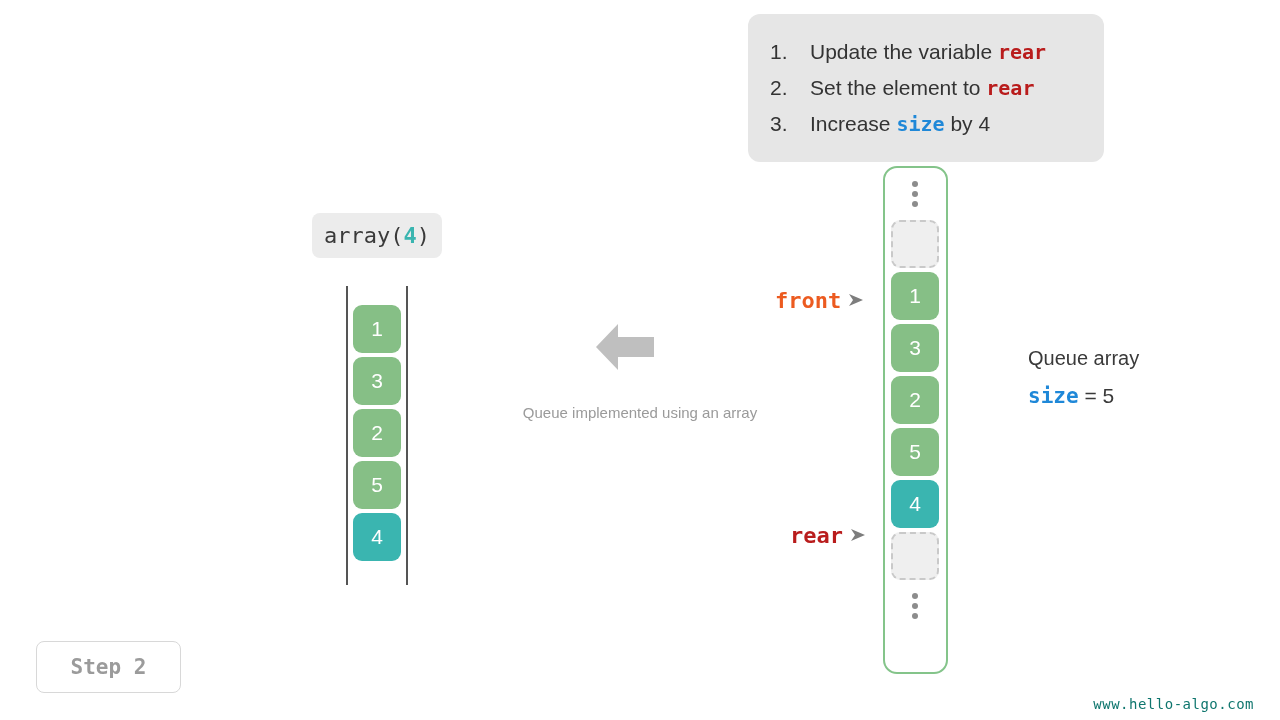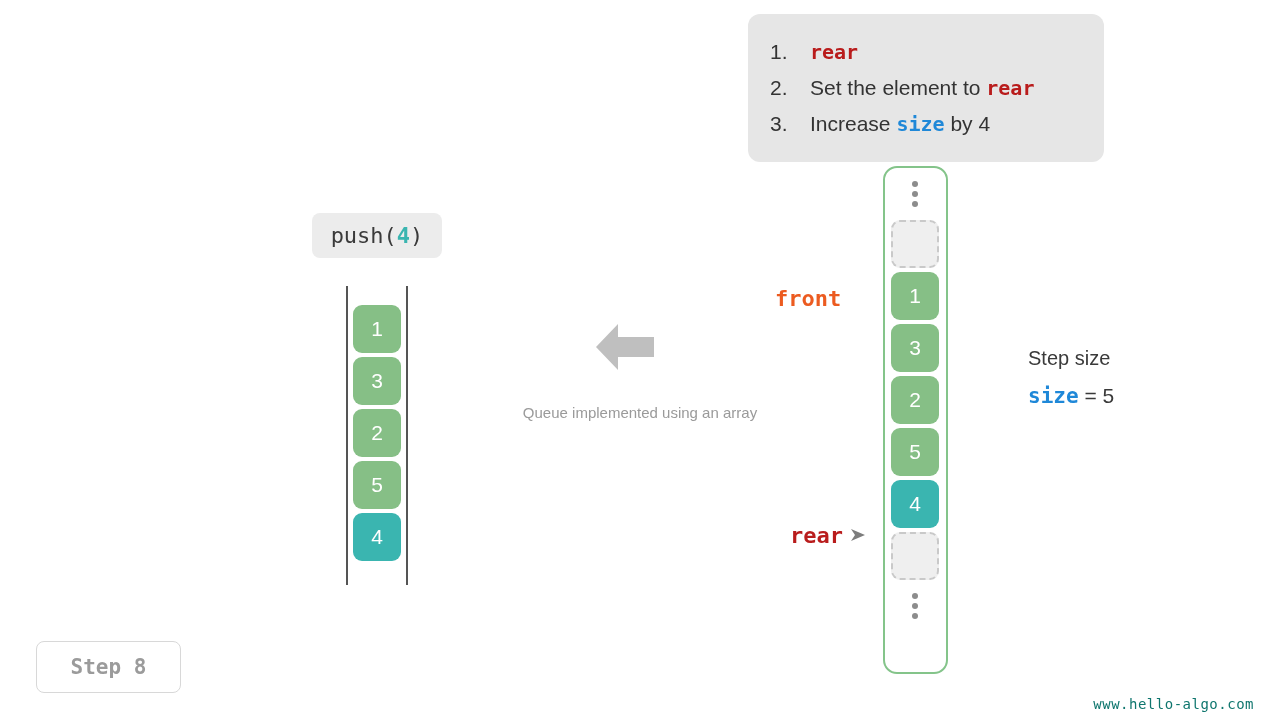--- a/index.html
+++ b/index.html
@@ -182,21 +182,21 @@
   
   .marker {
     position: absolute;
     display: flex;
     align-items: center;
     gap: 7px;
     font-family: "DejaVu Sans Mono", "Liberation Mono", monospace;
     font-weight: bold;
     font-size: 22px;
   }
-  .marker-front { left: 775px; top: 286px; height: 28px; flex-direction: column; }
+  .marker-front { left: 775px; top: 286px; height: 28px; }
   .marker-rear  { left: 790px; top: 521px; height: 28px; }
   .ptr {
     width: 16px;
     height: 14px;
   }
 
   
   .size-block {
     position: absolute;
     left: 1028px;
@@ -251,20 +251,21 @@
 </style>
 </head>
 <body>
 
 <div id="stage">
 
   <div class="instr-card">
 
     <div class="instr-row">
       <span class="instr-num">1.</span>
+      <span>Update the variable </span>
       <span class="mono kw-rear">rear</span>
       <span></span>
     </div>
 
     <div class="instr-row">
       <span class="instr-num">2.</span>
       <span>Set the element to </span>
       <span class="mono kw-rear">rear</span>
       <span></span>
     </div>
@@ -272,21 +273,21 @@
     <div class="instr-row">
       <span class="instr-num">3.</span>
       <span>Increase </span>
       <span class="mono kw-size">size</span>
       <span> by 4</span>
     </div>
 
   </div>
 
   <div class="push-chip">
-    <span>push(</span><span class="val">4</span><span>)</span>
+    <span>array(</span><span class="val">4</span><span>)</span>
   </div>
 
   <div class="lq">
     <div class="lq-bar left"></div>
     <div class="lq-bar right"></div>
     <div class="lq-cells">
       <div class="cell green">1</div>
       <div class="cell green">3</div>
       <div class="cell green">2</div>
       <div class="cell green">5</div>
@@ -336,21 +337,21 @@
   </div>
 
   <div class="marker marker-rear">
     <span class="kw-rear">rear</span>
     <svg class="ptr" viewBox="0 0 16 14">
       <path d="M1 1 L15 7 L1 13 L5 7 Z" fill="#7d7d7d"></path>
     </svg>
   </div>
 
   <div class="size-block">
-    <div class="size-title">Step size</div>
+    <div class="size-title">Queue array</div>
     <div class="size-expr"><span class="mono kw-size">size</span><span> = </span><span>5</span></div>
   </div>
 
-  <div class="step-badge">Step 8</div>
+  <div class="step-badge">Step 2</div>
 
   <div class="watermark">www.hello-algo.com</div>
 
 </div>
 
 </body></html>

